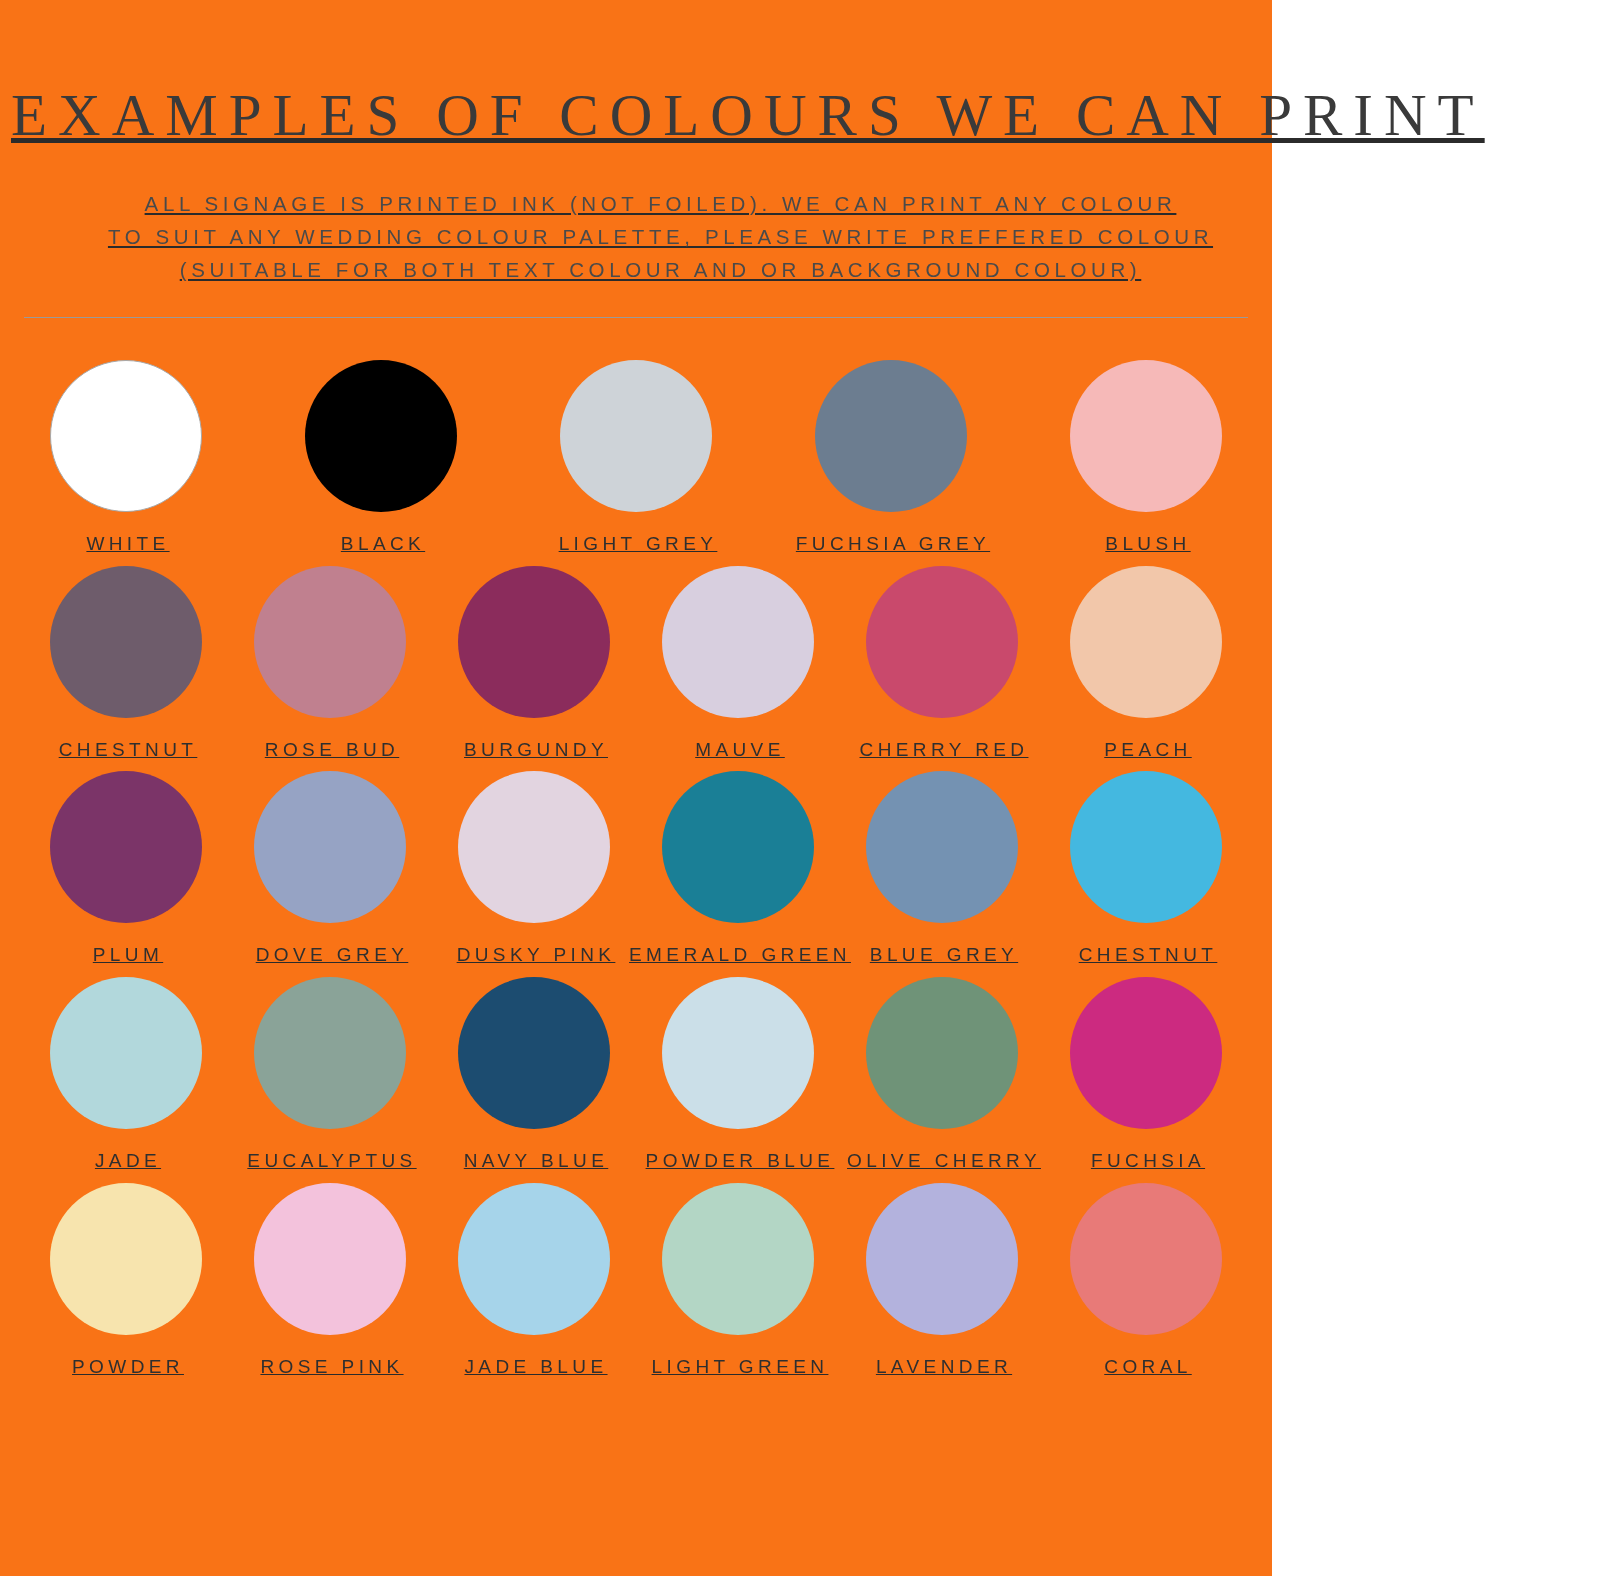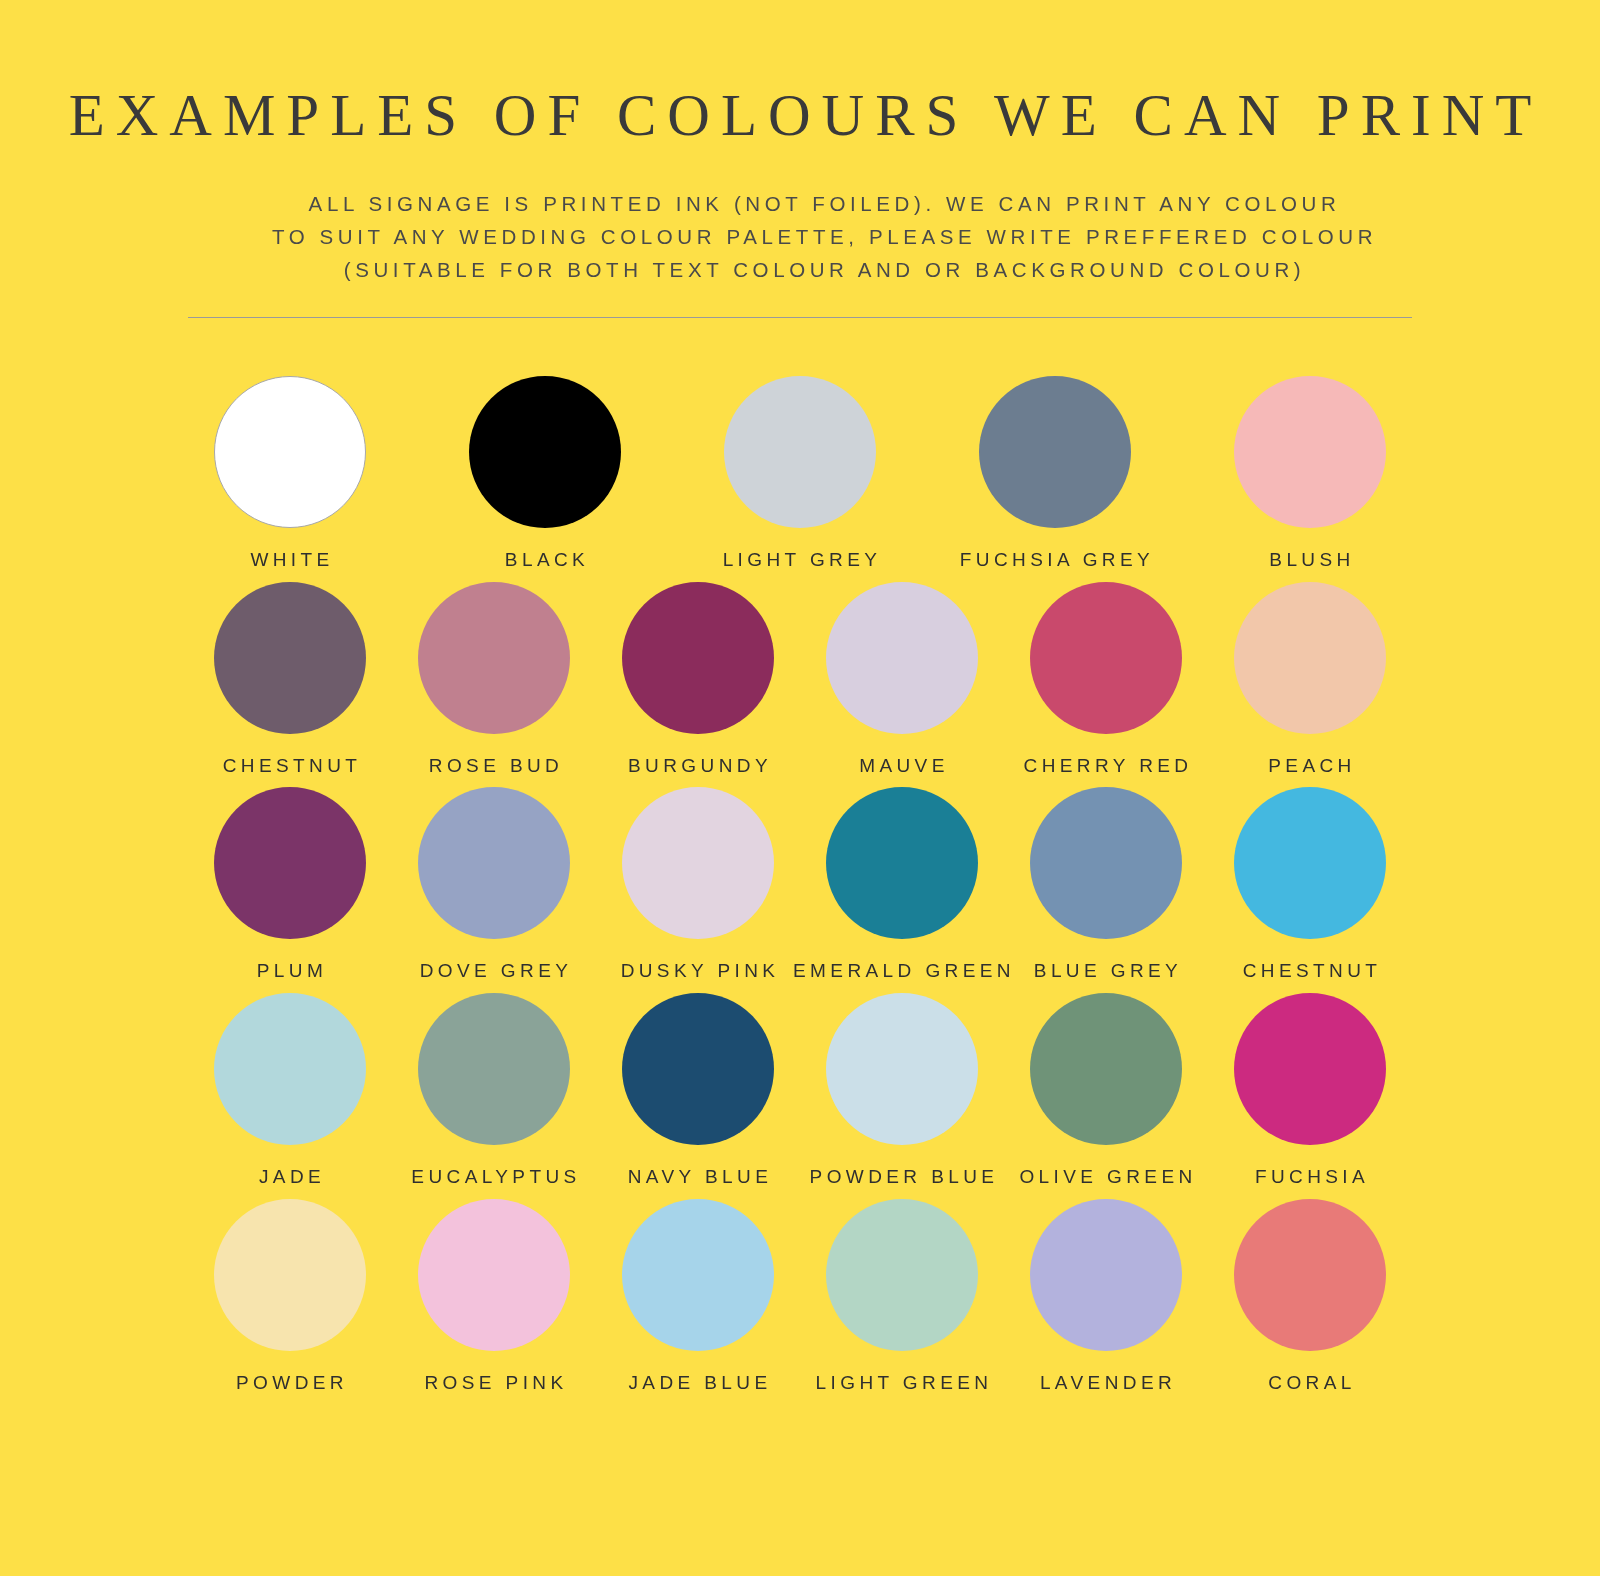--- a/index.html
+++ b/index.html
@@ -10,24 +10,25 @@
   body {
     width: 1600px;
     height: 1576px;
     font-family: "Liberation Sans", sans-serif;
     color: #2b2b2b;
     overflow: hidden;
   }
 
   .page {
     position: relative;
-    width: 1600px;
+    width: 1272px;
     height: 1576px;
-    background: #fde047;
+    background: #f97316;
     box-sizing: border-box;
+    text-decoration: underline;
   }
 
   
   .header {
     padding-top: 86px;
     text-align: center;
   }
 
   .main-title {
     font-family: "Liberation Serif", serif;
@@ -60,21 +61,21 @@
 
   .divider {
     width: 1224px;
     height: 1px;
     background: #9a9a9a;
     margin: 30px auto 0 auto;
   }
 
   
   .grid {
-    margin: 16px auto;
+    margin: 0 auto;
     padding-top: 42px;
     width: 1224px;
   }
 
   .swatch-row {
     display: flex;
     justify-content: space-between;
     align-items: flex-start;
     margin-bottom: 11px;
   }
@@ -217,21 +218,21 @@
       <div class="swatch-cell">
         <div class="swatch-dot" style="background-color: rgb(28, 76, 112);"></div>
         <div class="swatch-label">NAVY BLUE</div>
       </div>
       <div class="swatch-cell">
         <div class="swatch-dot" style="background-color: rgb(203, 223, 232);"></div>
         <div class="swatch-label">POWDER BLUE</div>
       </div>
       <div class="swatch-cell">
         <div class="swatch-dot" style="background-color: rgb(111, 147, 120);"></div>
-        <div class="swatch-label">OLIVE GREEN</div>
+        <div class="swatch-label">OLIVE CHERRY</div>
       </div>
       <div class="swatch-cell">
         <div class="swatch-dot" style="background-color: rgb(204, 42, 128);"></div>
         <div class="swatch-label">FUCHSIA</div>
       </div>
     </div>
 
     <div class="swatch-row">
       <div class="swatch-cell">
         <div class="swatch-dot" style="background-color: rgb(247, 228, 174);"></div>

